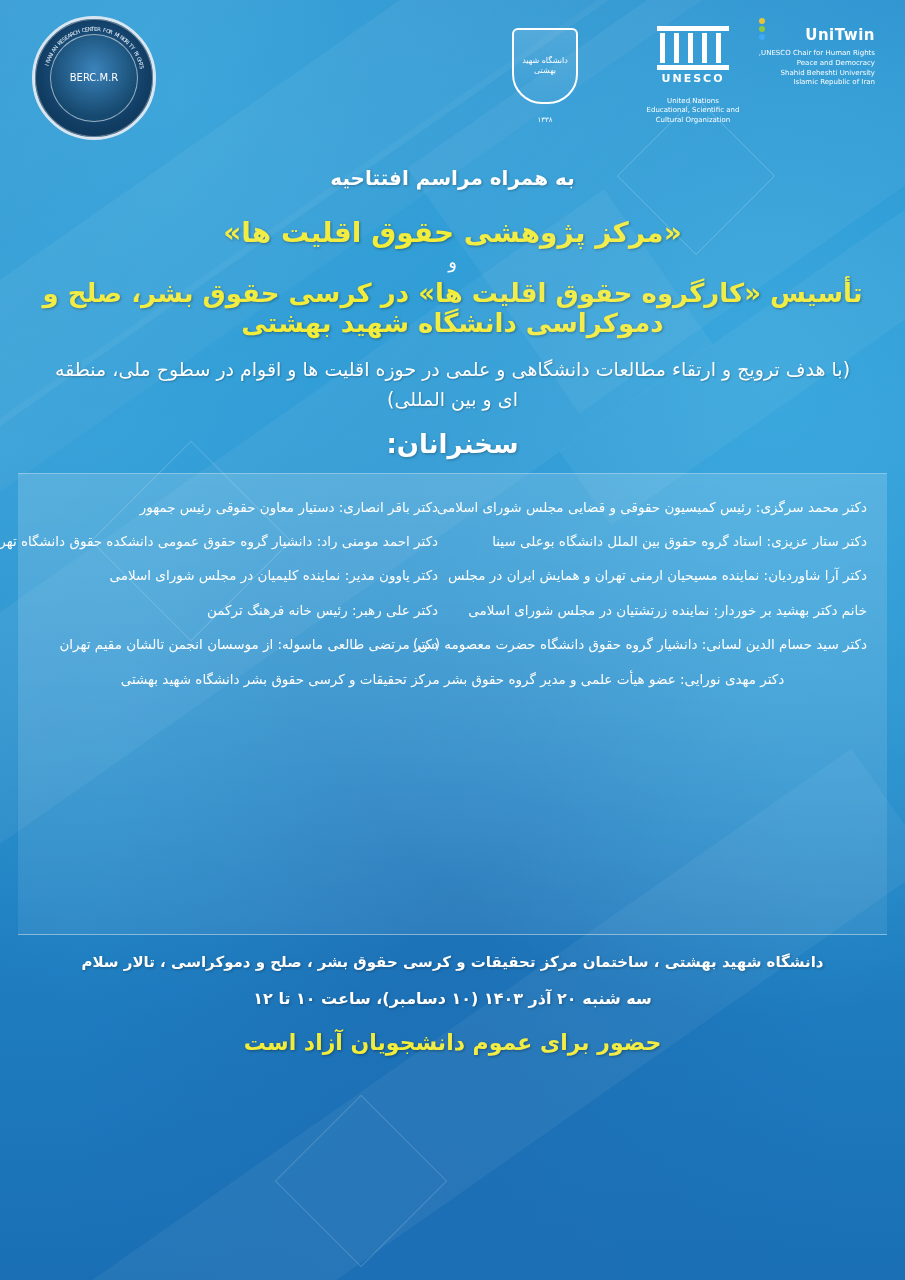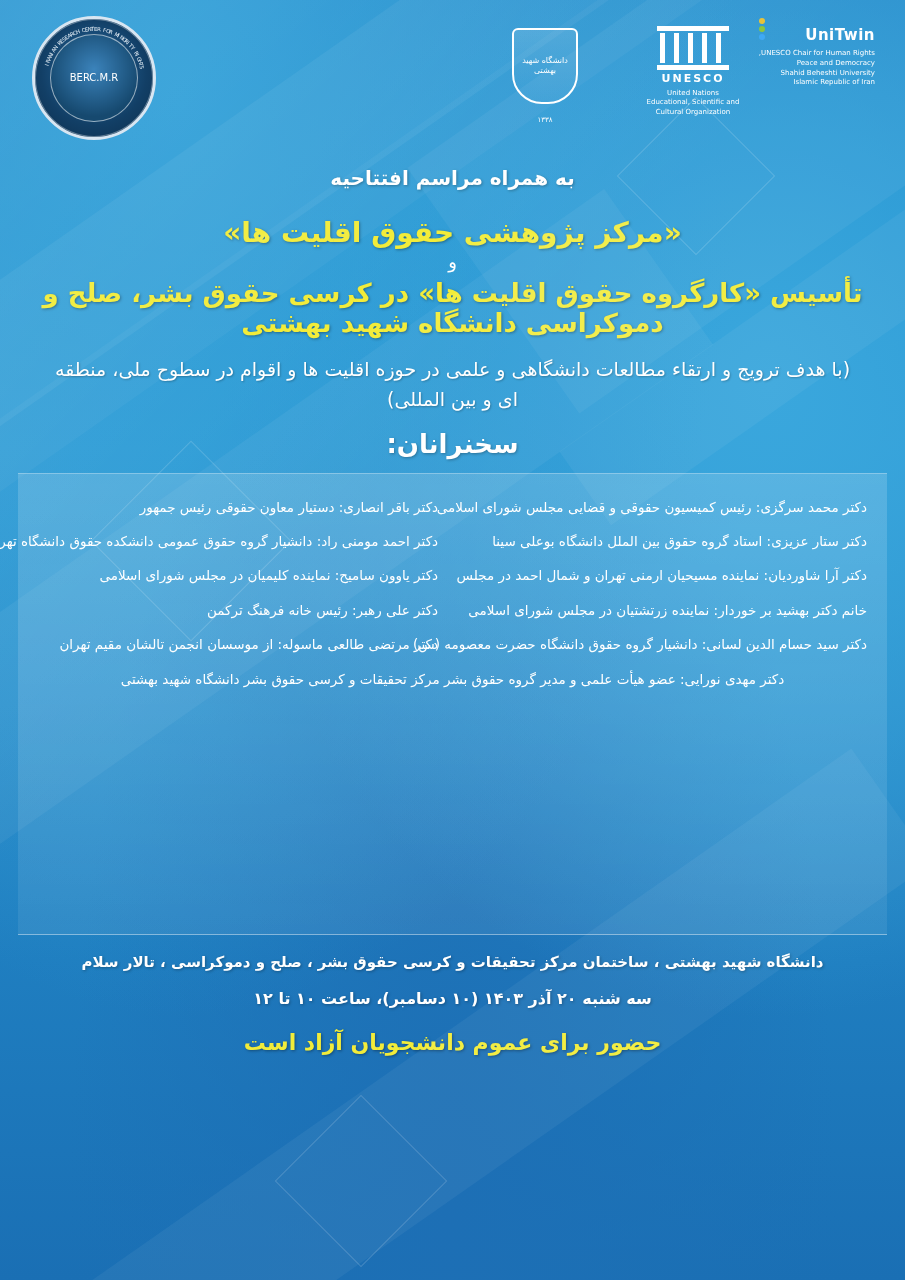--- a/index.html
+++ b/index.html
@@ -66,21 +66,21 @@
     font-size:8px;color:#fff;display:flex;align-items:center;justify-content:center;line-height:1.3;
   }
   .sbu-cap{font-size:7px;margin-top:12px;letter-spacing:.2px;}
 
   .logo-unesco{left:638px;top:26px;width:110px;color:#fff;text-align:center;}
   .unesco-temple{position:relative;width:72px;height:44px;margin:0 auto 2px;}
   .unesco-temple .roof{position:absolute;left:0;top:0;width:72px;height:5px;background:#fff;}
   .unesco-temple .col{position:absolute;top:7px;width:5px;height:30px;background:#fff;}
   .unesco-temple .base{position:absolute;left:0;bottom:0;width:72px;height:5px;background:#fff;}
   .unesco-word{font-size:11px;font-weight:bold;letter-spacing:2px;}
-  .unesco-sub{font-size:7px;line-height:1.35;margin-top:4px;}
+  .unesco-sub{font-size:7px;line-height:1.35;margin-top:12px;}
 
   .logo-unitwin{left:745px;top:26px;width:130px;color:#fff;}
   .unitwin-mark{font-size:15px;font-weight:bold;letter-spacing:.5px;color:#fff;position:relative;padding-left:18px;}
   .unitwin-dots{position:absolute;left:0;top:-8px;}
   .unitwin-dots i{display:block;width:6px;height:6px;border-radius:50%;background:#e8c33b;margin-bottom:2px;}
   .unitwin-dots i:nth-child(2){background:#8dc63f;margin-left:7px;}
   .unitwin-dots i:nth-child(3){background:#3fa9f5;margin-left:14px;}
   .unitwin-sub{font-size:7px;line-height:1.4;margin-top:5px;}
 
   
@@ -250,28 +250,28 @@
     <div class="t-estab">تأسیس «کارگروه حقوق اقلیت ها» در کرسی حقوق بشر، صلح و دموکراسی دانشگاه شهید بهشتی</div>
     <div class="t-goal">(با هدف ترویج و ارتقاء مطالعات دانشگاهی و علمی در حوزه اقلیت ها و اقوام در سطوح ملی، منطقه ای و بین المللی)</div>
     <div class="t-speakers">سخنرانان:</div>
   </div>
 
   <div class="panel">
     <div class="sp-grid">
       <div class="sp-col">
         <div class="sp-row">دکتر محمد سرگزی: رئیس کمیسیون حقوقی و قضایی مجلس شورای اسلامی</div>
         <div class="sp-row">دکتر ستار عزیزی: استاد گروه حقوق بین الملل دانشگاه بوعلی سینا</div>
-        <div class="sp-row">دکتر آرا شاوردیان: نماینده مسیحیان ارمنی تهران و شمال احمد در مجلس</div>
+        <div class="sp-row">دکتر آرا شاوردیان: نماینده مسیحیان ارمنی تهران و همایش ایران در مجلس</div>
         <div class="sp-row">خانم دکتر بهشید بر خوردار: نماینده زرتشتیان در مجلس شورای اسلامی</div>
         <div class="sp-row">دکتر سید حسام الدین لسانی: دانشیار گروه حقوق دانشگاه حضرت معصومه (س)</div>
       </div>
       <div class="sp-col">
         <div class="sp-row">دکتر باقر انصاری: دستیار معاون حقوقی رئیس جمهور</div>
         <div class="sp-row">دکتر احمد مومنی راد: دانشیار گروه حقوق عمومی دانشکده حقوق دانشگاه تهران</div>
-        <div class="sp-row">دکتر یاوون سامیح: نماینده کلیمیان در مجلس شورای اسلامی</div>
+        <div class="sp-row">دکتر یاوون مدیر: نماینده کلیمیان در مجلس شورای اسلامی</div>
         <div class="sp-row">دکتر علی رهبر: رئیس خانه فرهنگ ترکمن</div>
         <div class="sp-row">دکتر مرتضی طالعی ماسوله: از موسسان انجمن تالشان مقیم تهران</div>
       </div>
     </div>
     <div class="sp-full">دکتر مهدی نورایی: عضو هیأت علمی و مدیر گروه حقوق بشر مرکز تحقیقات و کرسی حقوق بشر دانشگاه شهید بهشتی</div>
   </div>
 
   <div class="footer">
     <div class="f-venue">دانشگاه شهید بهشتی ، ساختمان مرکز تحقیقات و کرسی حقوق بشر ، صلح و دموکراسی ، تالار سلام</div>
     <div class="f-date">سه شنبه ۲۰ آذر ۱۴۰۳ (۱۰ دسامبر)، ساعت ۱۰ تا ۱۲</div>

